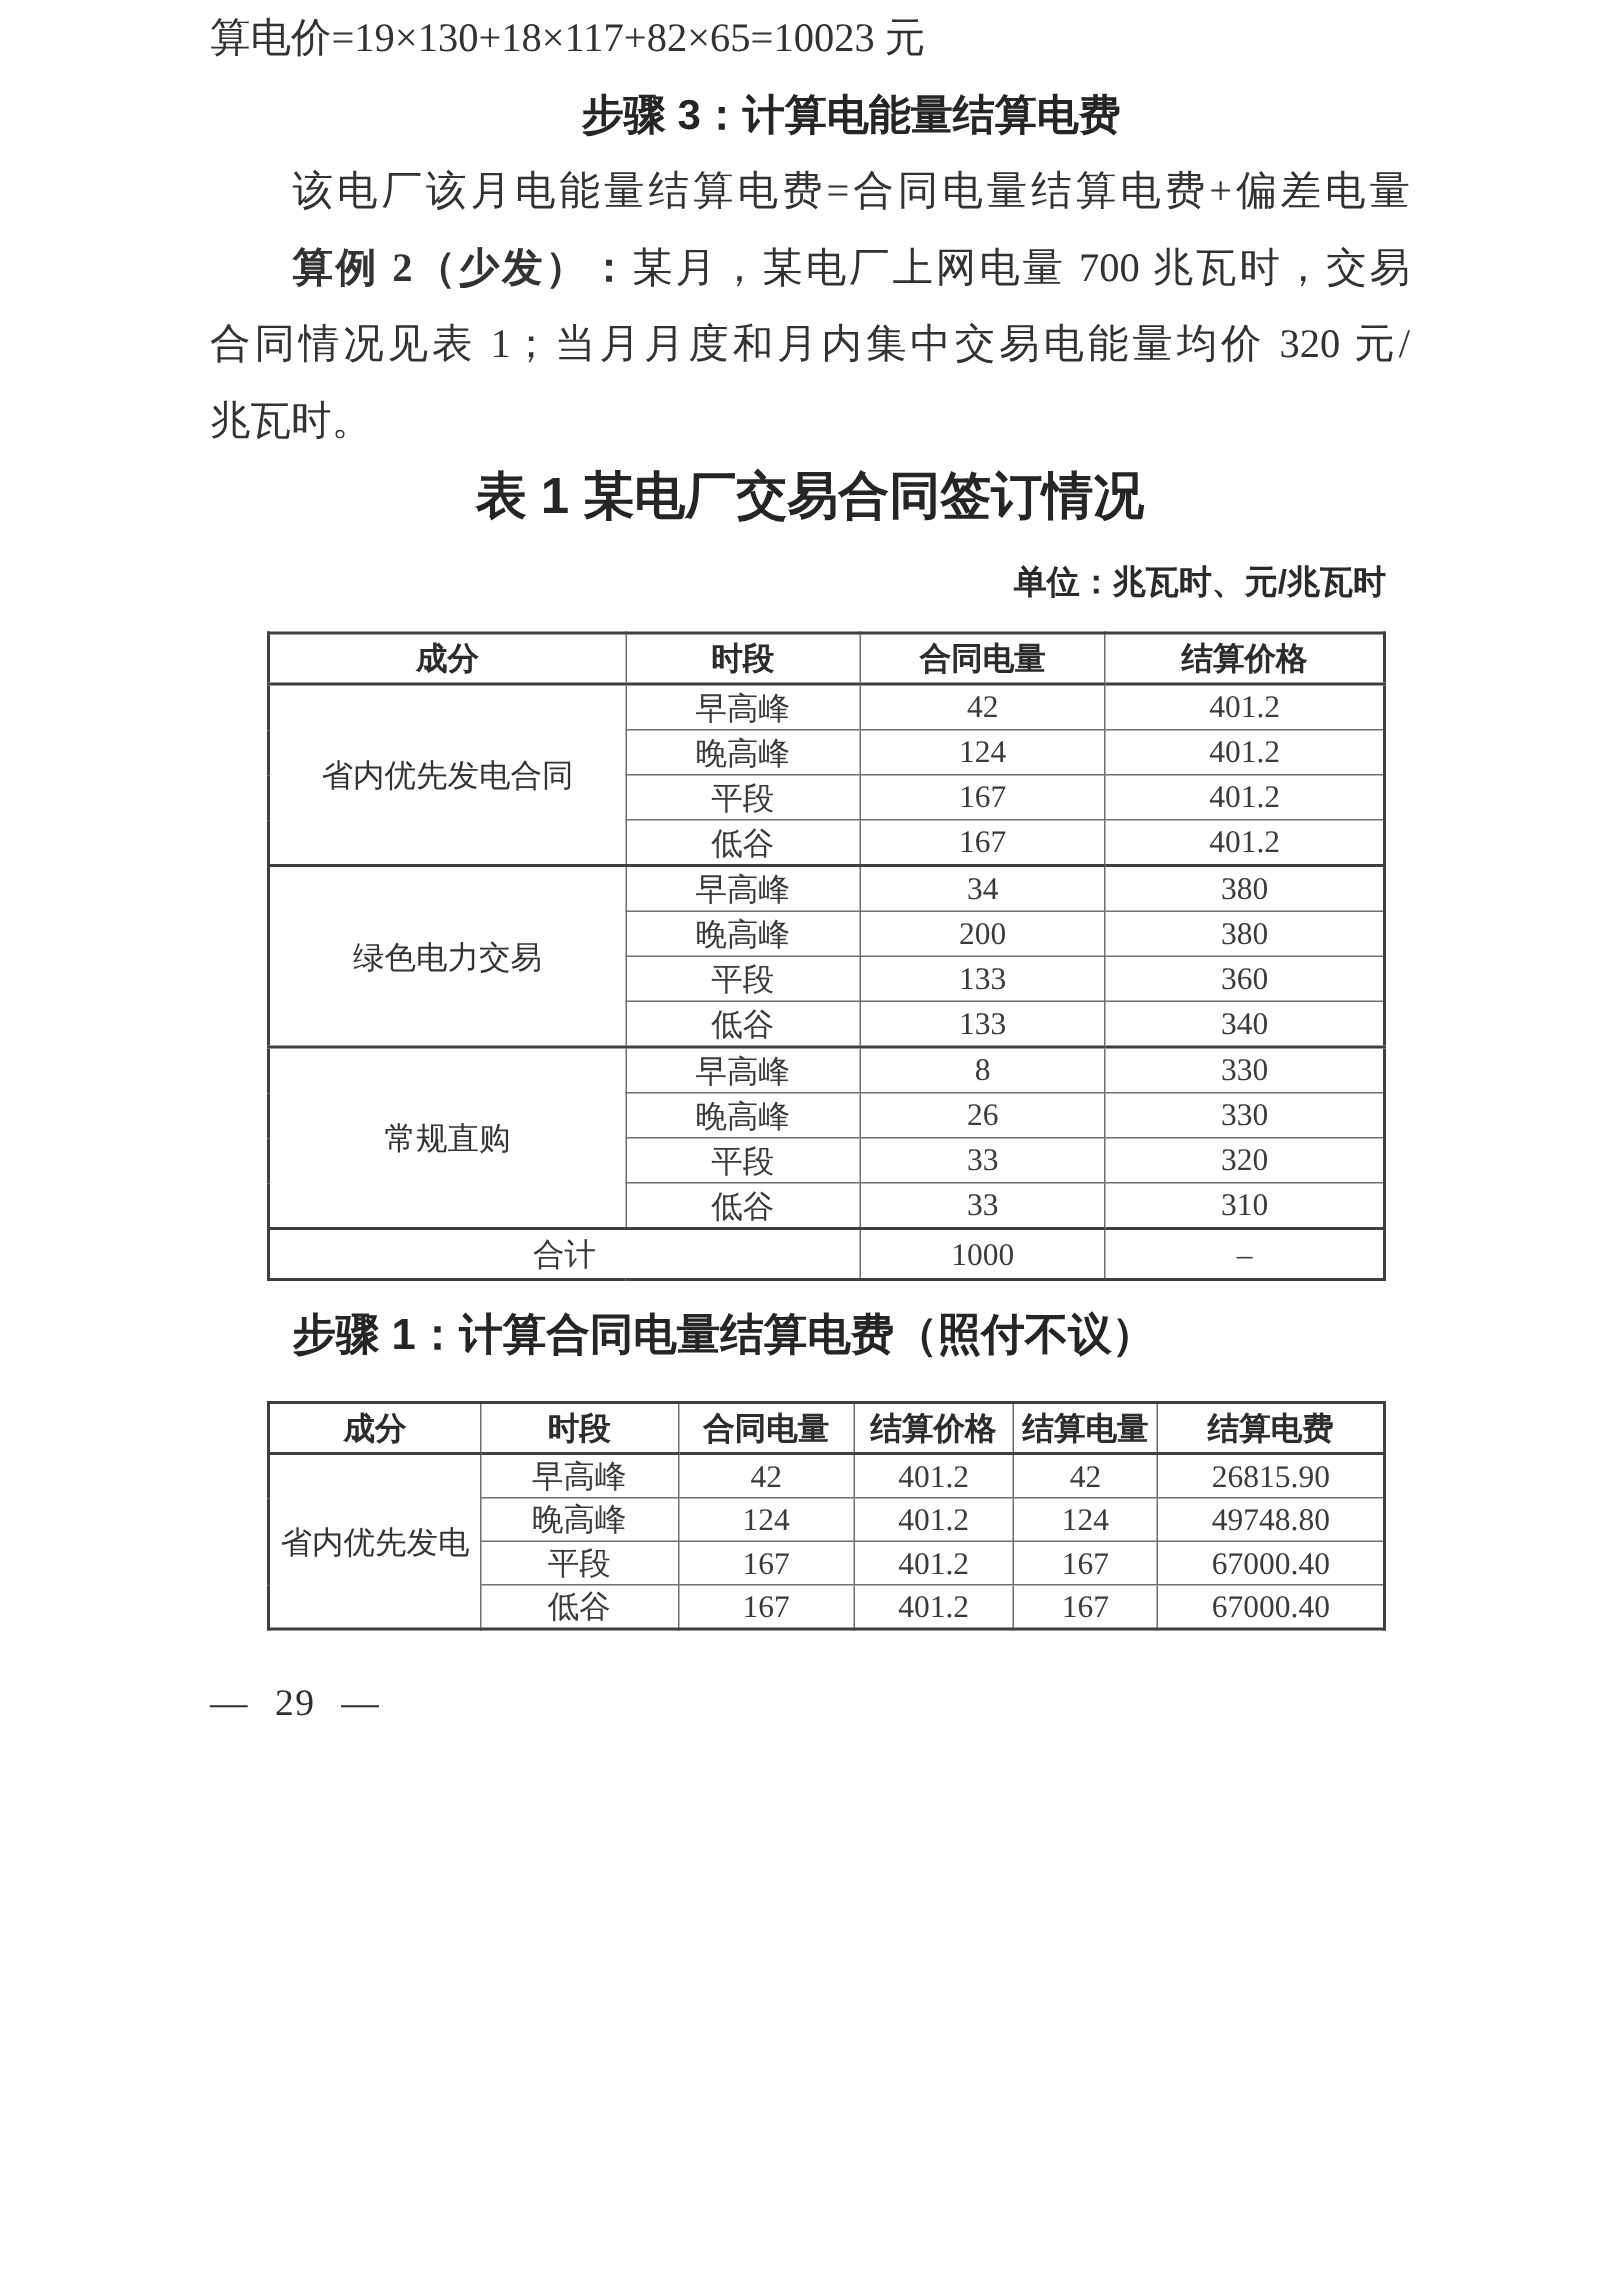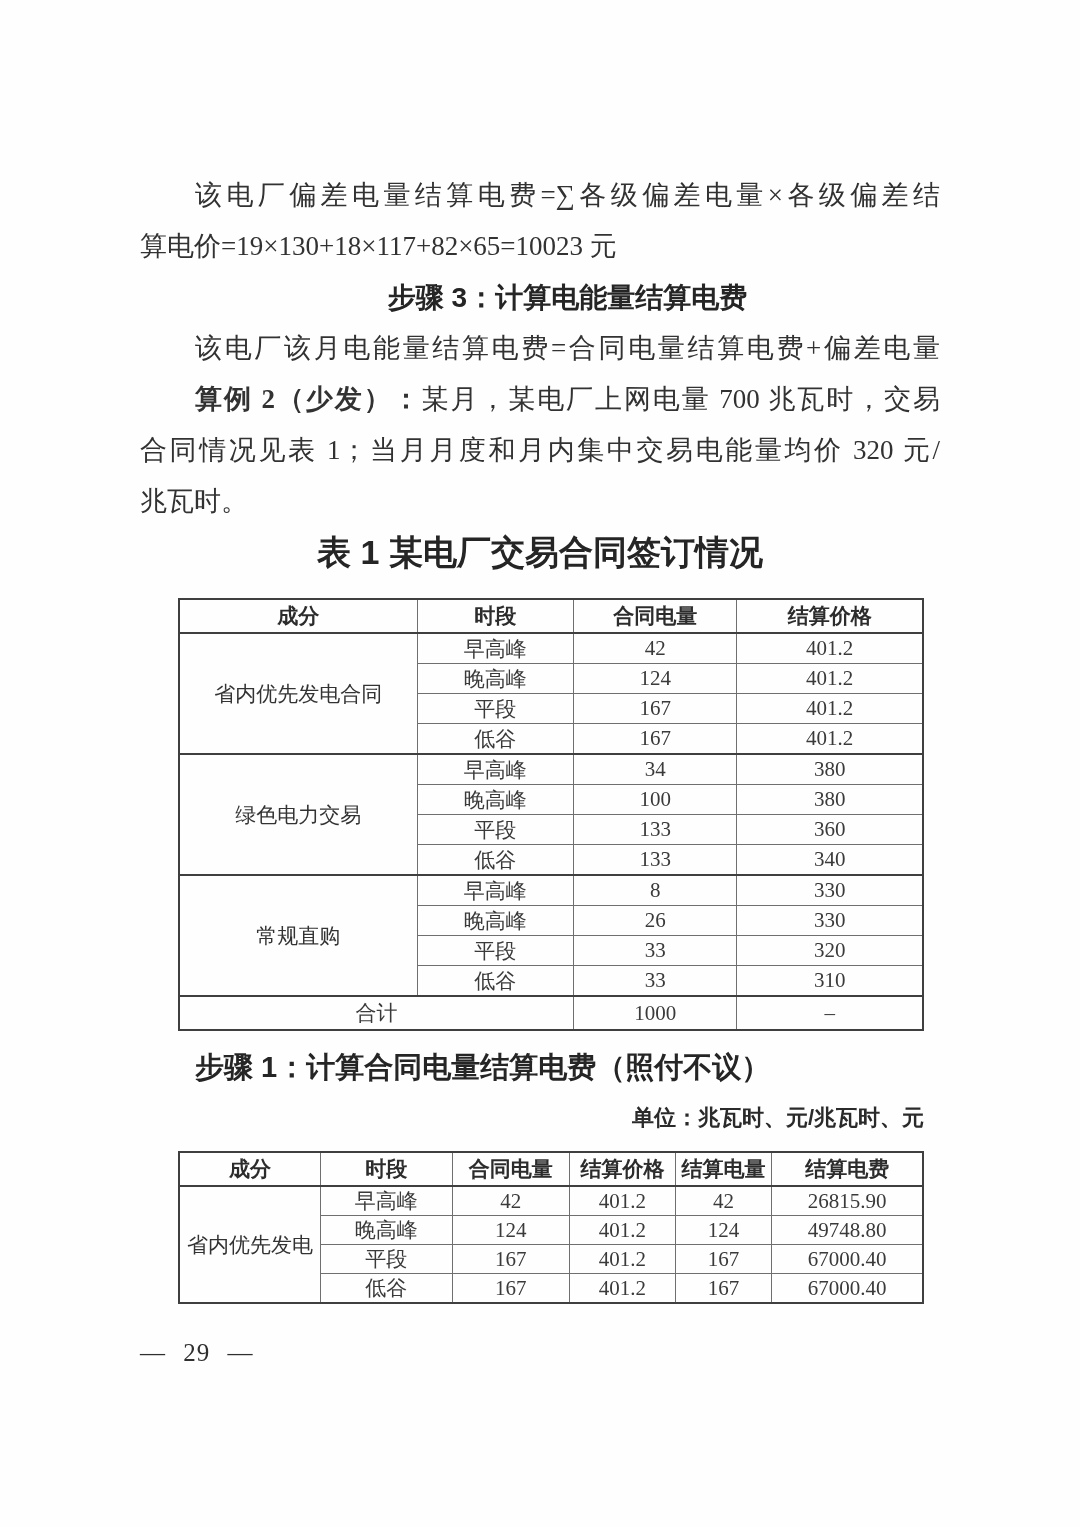--- a/index.html
+++ b/index.html
@@ -63,32 +63,32 @@
     font-size:25px;line-height:26px;color:#2f2f2f;
     letter-spacing:1px;word-spacing:10px;
   }
 </style>
 </head>
 <body>
 
 <div class="page">
   <div class="body-text">
 
-    <div class="line first indent just">该电厂偏差电量结算电费=∑各级偏差电量×各级偏差结</div>
     <div class="line">算电价=19×130+18×117+82×65=10023 元</div>
 
     <div class="line h-step h-step3 indent">步骤 3：计算电能量结算电费</div>
 
     <div class="line indent just">该电厂该月电能量结算电费=合同电量结算电费+偏差电量</div>
 
     <div class="line indent just"><span class="lead-bold">算例 2（少发）：</span><span>某月，某电厂上网电量 700 兆瓦时，交易</span></div>
     <div class="line just">合同情况见表 1；当月月度和月内集中交易电能量均价 320 元/</div>
     <div class="line">兆瓦时。</div>
 
     <div class="caption">表 1 某电厂交易合同签订情况</div>
+    <div class="unit unit1">单位：兆瓦时、元/兆瓦时</div>
 
     <table class="t1">
       <colgroup>
         <col style="width:32%">
           <col style="width:21%">
           <col style="width:22%">
           <col style="width:25%">
       </colgroup>
       <thead>
         <tr>
@@ -121,21 +121,21 @@
           <td>401.2</td>
         </tr>
         <tr class="group-start">
           <td rowspan="4" class="gname">绿色电力交易</td>
           <td>早高峰</td>
           <td>34</td>
           <td>380</td>
         </tr>
         <tr>
           <td>晚高峰</td>
-          <td>100</td>
+          <td>200</td>
           <td>380</td>
         </tr>
         <tr>
           <td>平段</td>
           <td>133</td>
           <td>360</td>
         </tr>
         <tr>
           <td>低谷</td>
           <td>133</td>
@@ -164,21 +164,20 @@
         </tr>
         <tr class="total-row">
           <td colspan="2">合计</td>
           <td>1000</td>
           <td>–</td>
         </tr>
       </tbody>
     </table>
 
     <div class="h-step1">步骤 1：计算合同电量结算电费（照付不议）</div>
-    <div class="unit unit2">单位：兆瓦时、元/兆瓦时、元</div>
 
     <table class="t2">
       <colgroup>
         <col style="width:19%">
           <col style="width:17.7%">
           <col style="width:15.8%">
           <col style="width:14.2%">
           <col style="width:13%">
           <col style="width:20.3%">
       </colgroup>

